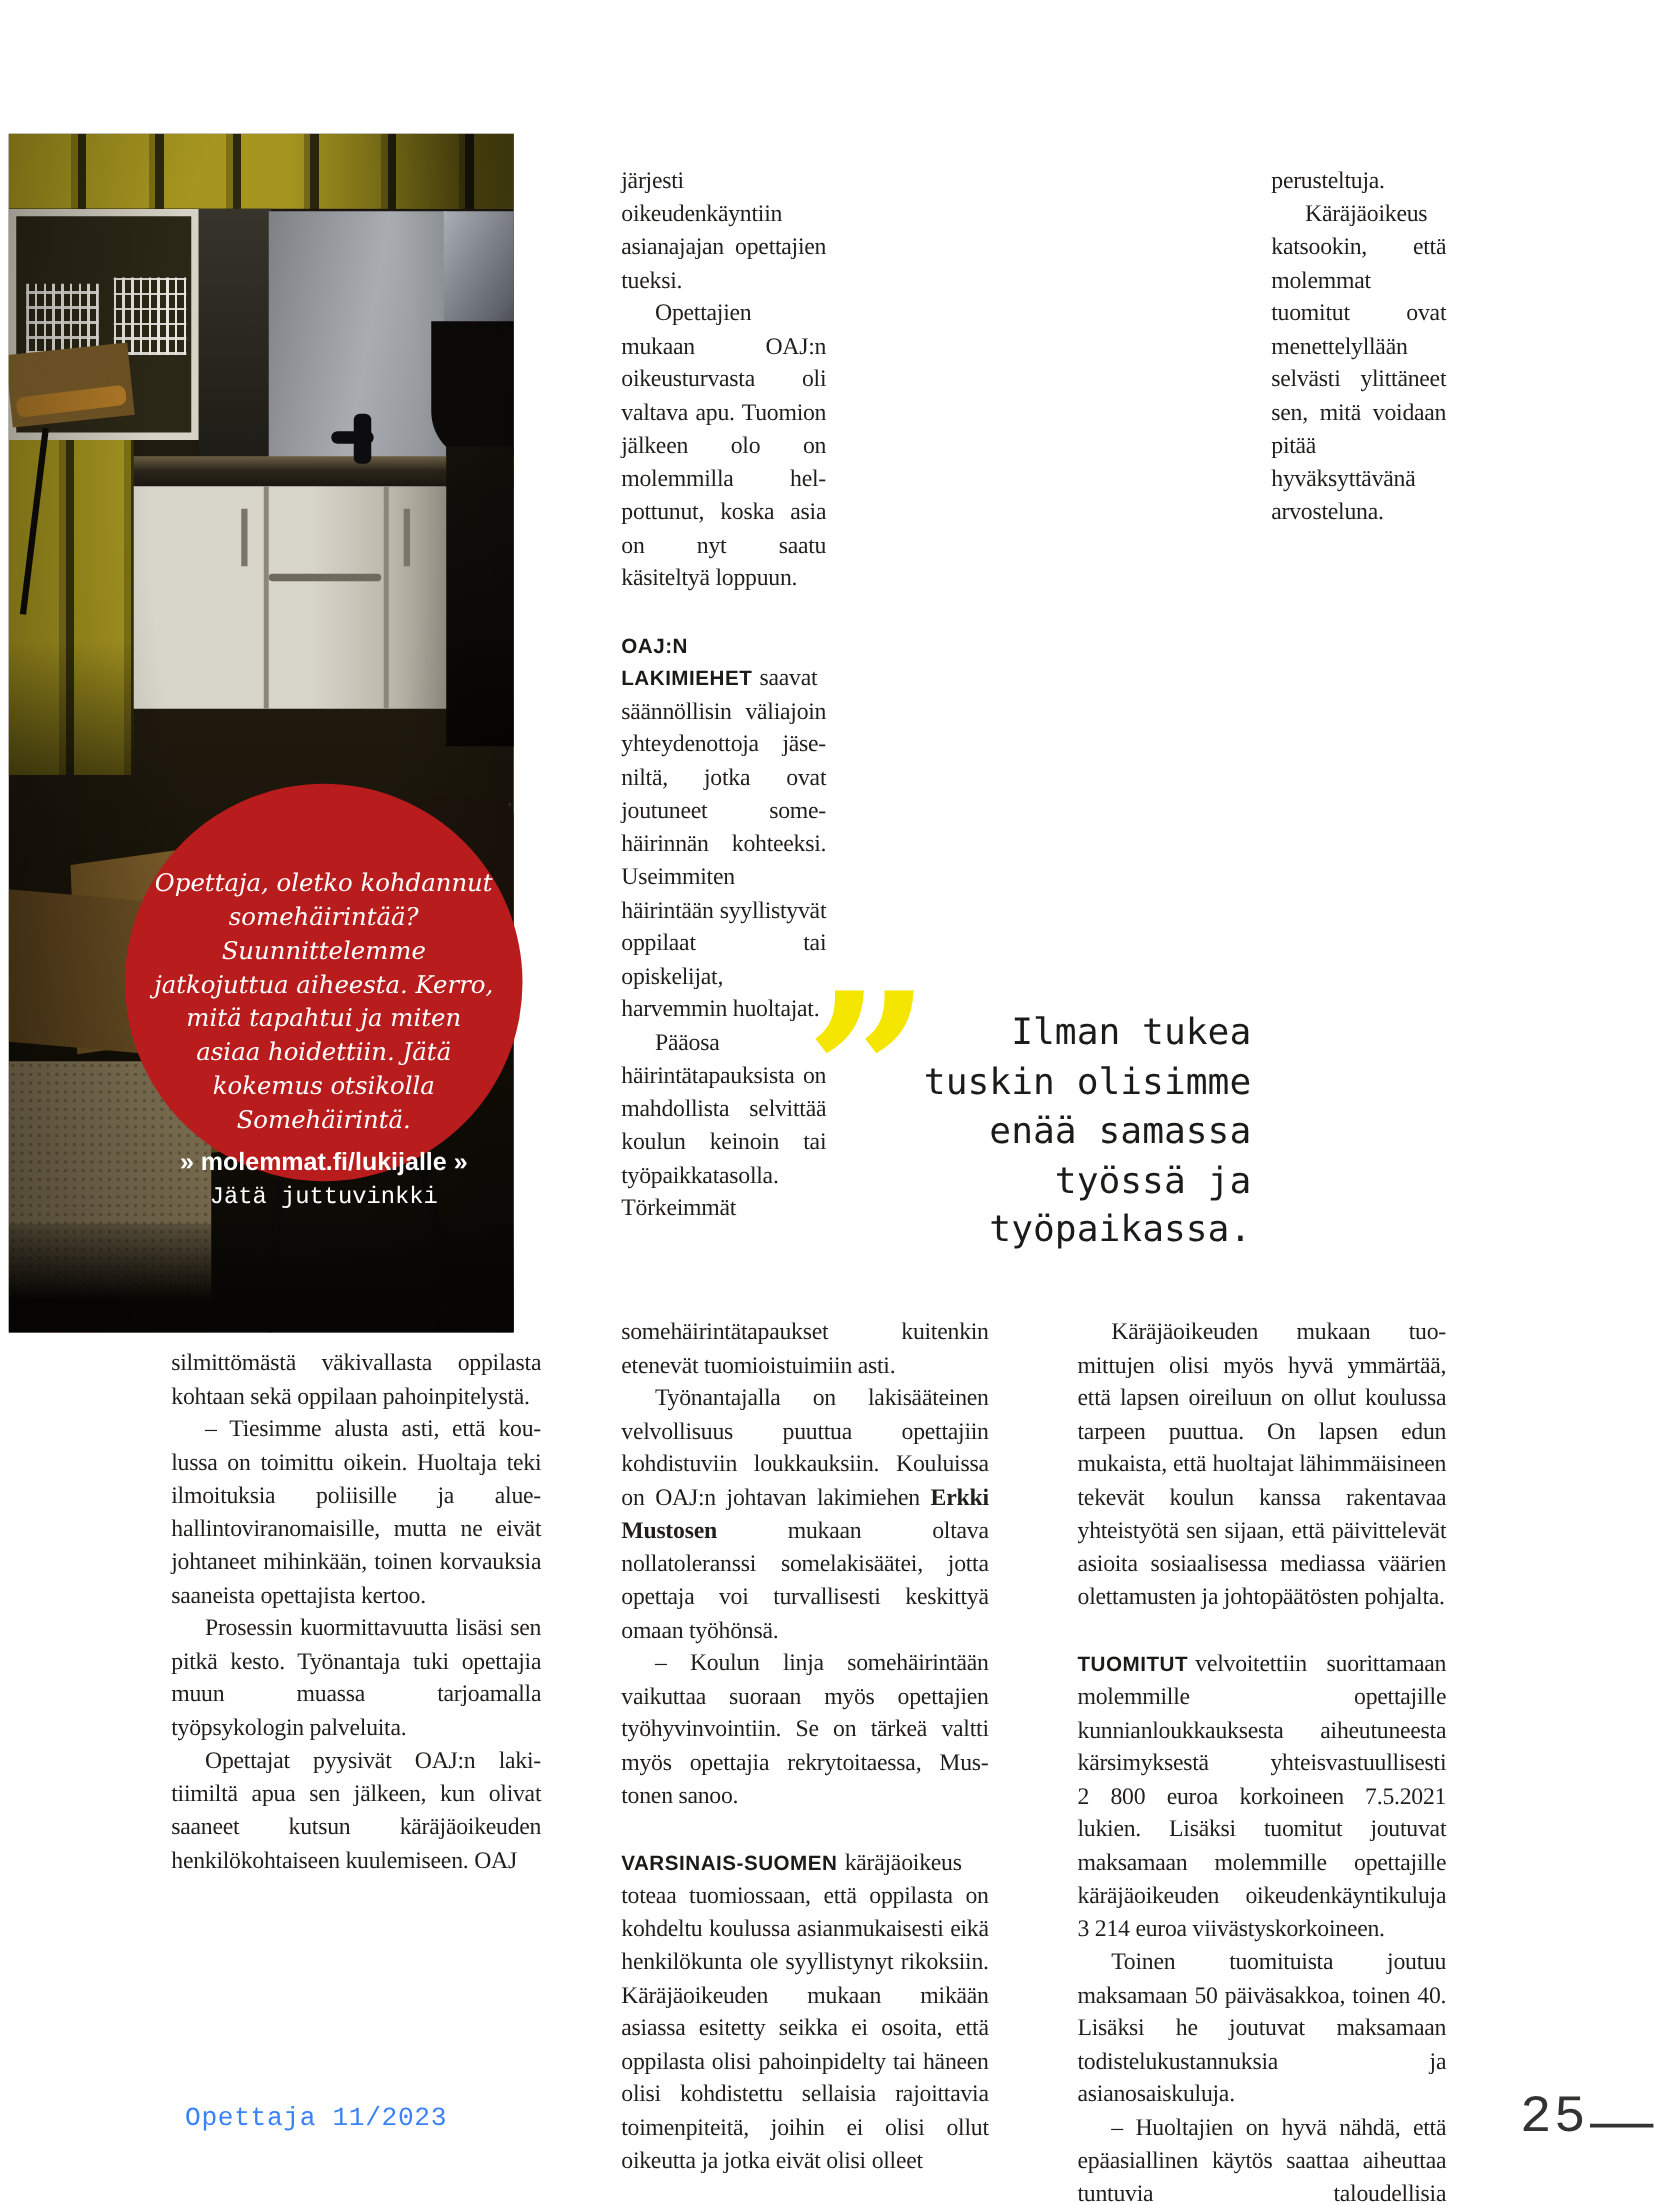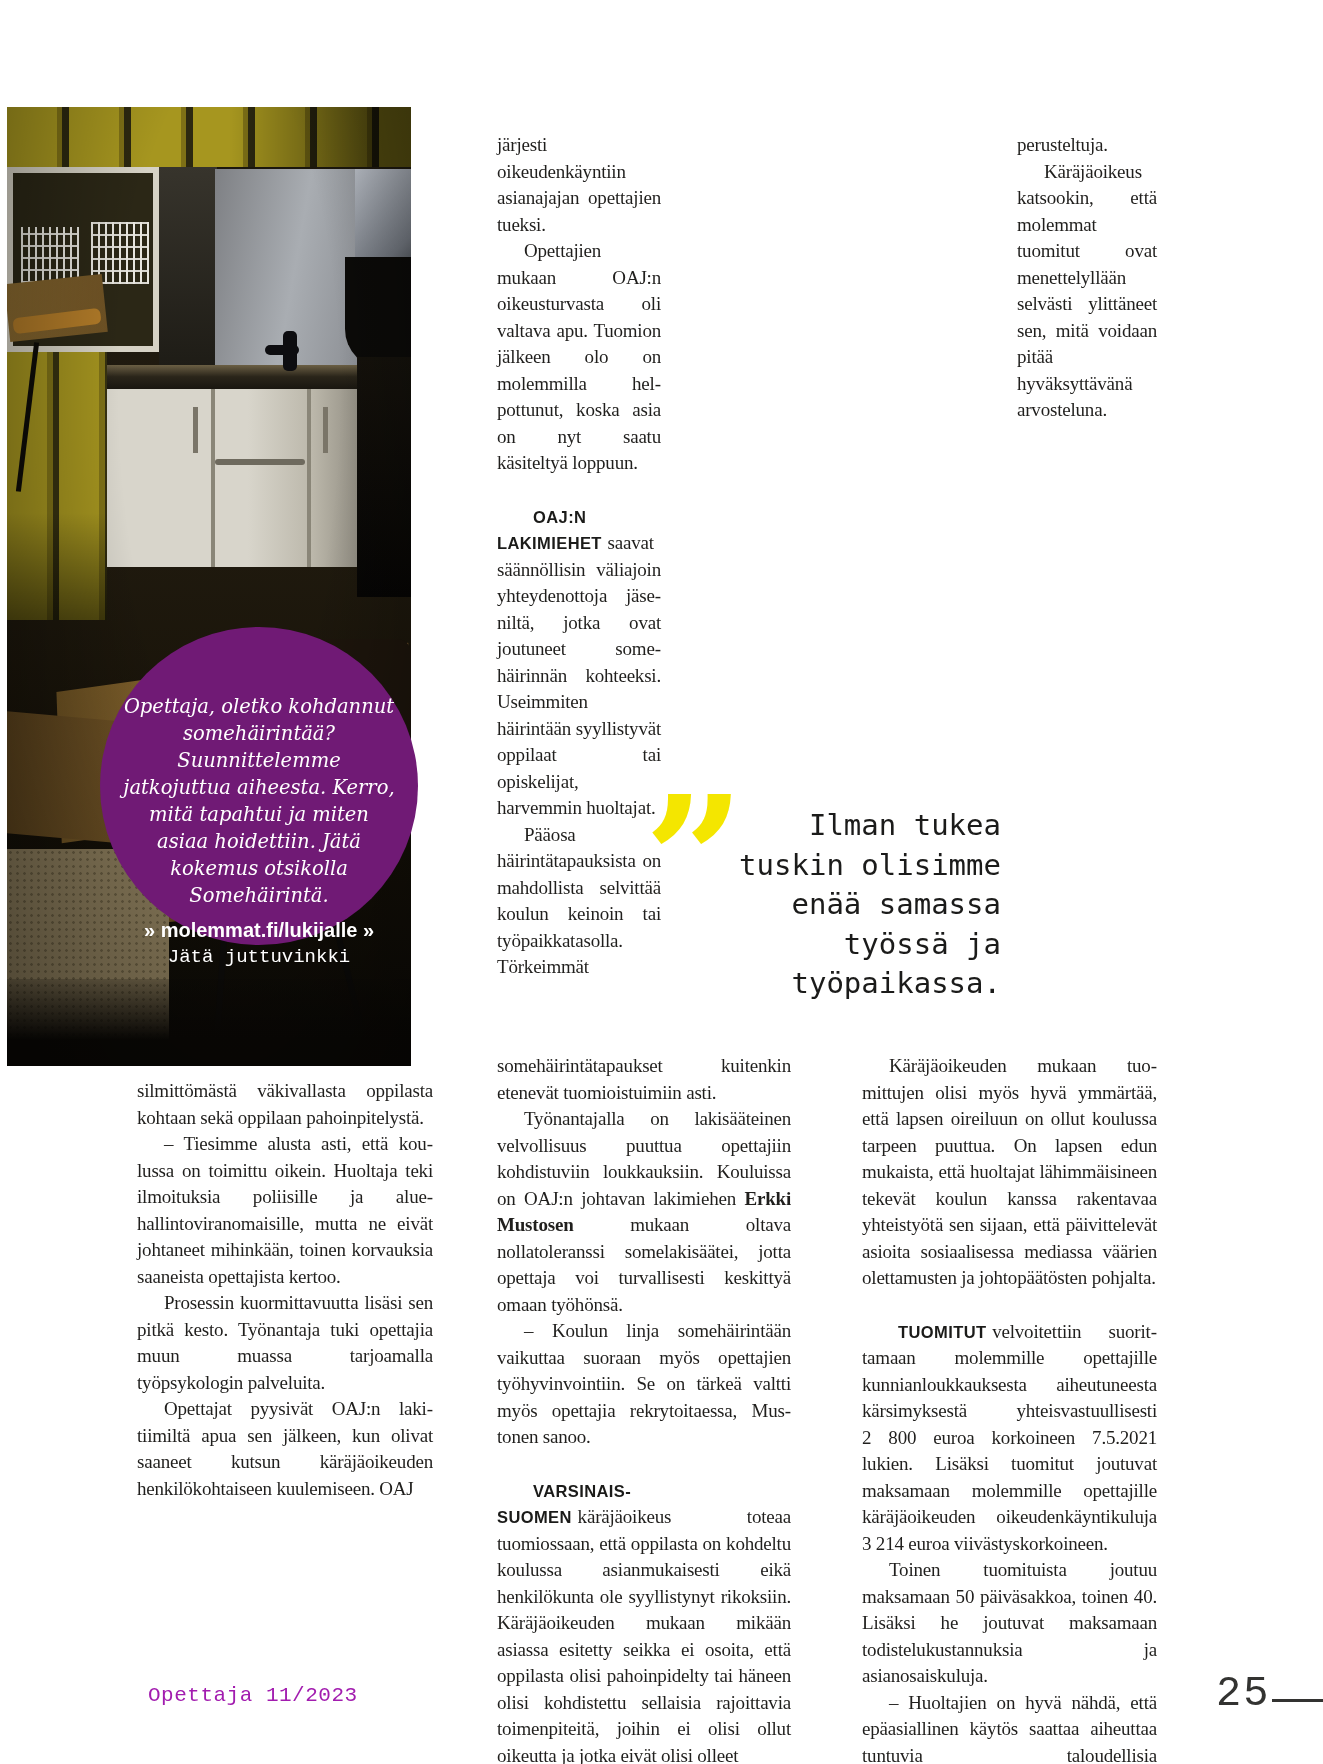--- a/index.html
+++ b/index.html
@@ -59,51 +59,51 @@
   .ph-leg2{left:330px;top:712px;width:6px;height:247px;background:#0c0b09;transform:rotate(-14deg);}
   .ph-leg3{left:212px;top:760px;width:6px;height:199px;background:#0d0c0a;transform:rotate(4deg);}
   .ph-floor{left:0;top:742px;width:162px;height:217px;
       background:radial-gradient(#6b5f43 1px,transparent 1.6px) 0 0/7px 7px,#8d7e5d;}
   .ph-bottom{left:0;top:872px;width:404px;height:87px;background:linear-gradient(180deg,rgba(10,8,5,.2),#0a0805 70%);}
   .ph-vignette{left:0;top:0;width:404px;height:959px;
       background:radial-gradient(ellipse at 55% 30%,rgba(0,0,0,0) 35%,rgba(0,0,0,.42) 95%);}
 
   
   .circle{position:absolute;left:100px;top:627px;width:318px;height:318px;border-radius:50%;
-          background:#701a75;color:#ffffff;text-align:center;}
+          background:#b91c1c;color:#ffffff;text-align:center;}
   .c-text{margin:0;padding:66px 22px 0;font-family:"DejaVu Serif",serif;font-style:italic;
           font-size:19.5px;line-height:27px;}
   .c-link{margin:10px 0 0;font-family:"Liberation Sans",sans-serif;font-weight:700;font-size:20px;}
   .c-sub{margin:4px 0 0;font-family:Liberation Mono, monospace;font-size:19px;}
 
   
   .col{position:absolute;top:132px;width:294px;font-size:19px;line-height:26.5px;
        letter-spacing:-0.2px;text-align:justify;}
   .col p{margin:0;}
   .col-left{left:137px;top:1078px;width:296px;}
   .col-mid{left:497px;}
   .col-right{left:862px;width:295px;}
   .ind{text-indent:27px;}
   .sec{margin-top:27px !important;}
   .lead{font-family:"Liberation Sans",sans-serif;font-weight:700;font-size:16.5px;
-        letter-spacing:.4px;margin-right:.35em;color:#1b1b19;margin-left:36px;}
+        letter-spacing:.4px;margin-right:.35em;color:#1b1b19;}
   .name{font-weight:700;}
   .wrapR{float:right;width:130px;height:265px;margin-top:656px;}
   .wrapL{float:left;width:155px;height:265px;margin-top:656px;}
 
   
   .pullquote{position:absolute;left:644px;top:790px;width:372px;height:230px;}
   .qmarks{position:absolute;left:0;top:-18px;line-height:1;font-family:"DejaVu Serif",serif;
           font-weight:700;font-size:175px;color:#f4e600;}
   .qtext{position:absolute;left:83px;top:16px;width:274px;font-family:"DejaVu Sans Mono",monospace;
          font-size:29px;line-height:39.5px;color:#1b1b1a;text-align:right;}
 
   
   .foot-left{position:absolute;left:148px;top:1684px;font-family:"Liberation Mono",monospace;
-             font-size:21px;letter-spacing:.5px;color:#a21caf;}
+             font-size:21px;letter-spacing:.5px;color:#3b82f6;}
   .foot-page{position:absolute;left:1216px;top:1670px;font-family:"Liberation Mono",monospace;
              font-size:42px;letter-spacing:2px;color:#333331;}
   .foot-rule{position:absolute;left:1272px;top:1699px;width:51px;height:3px;background:#333331;}
 </style>
 </head>
 <body>
 
 <div class="page">
 
   <div class="photo">

